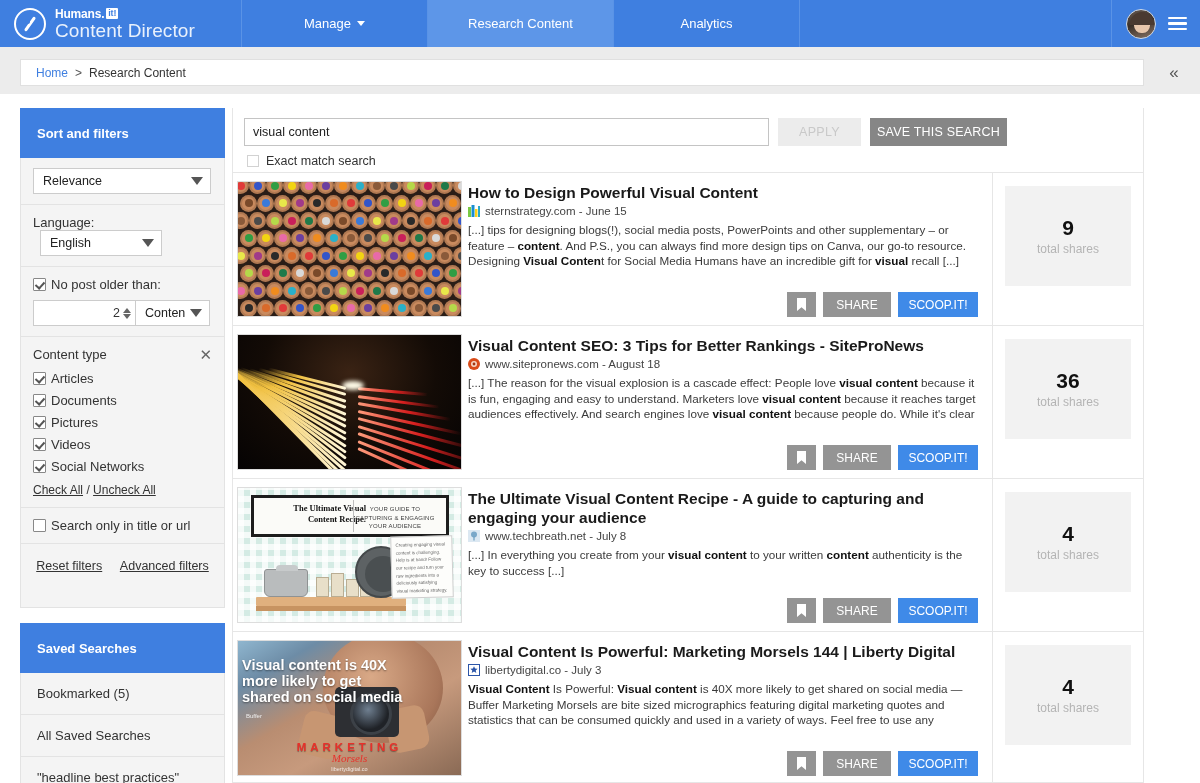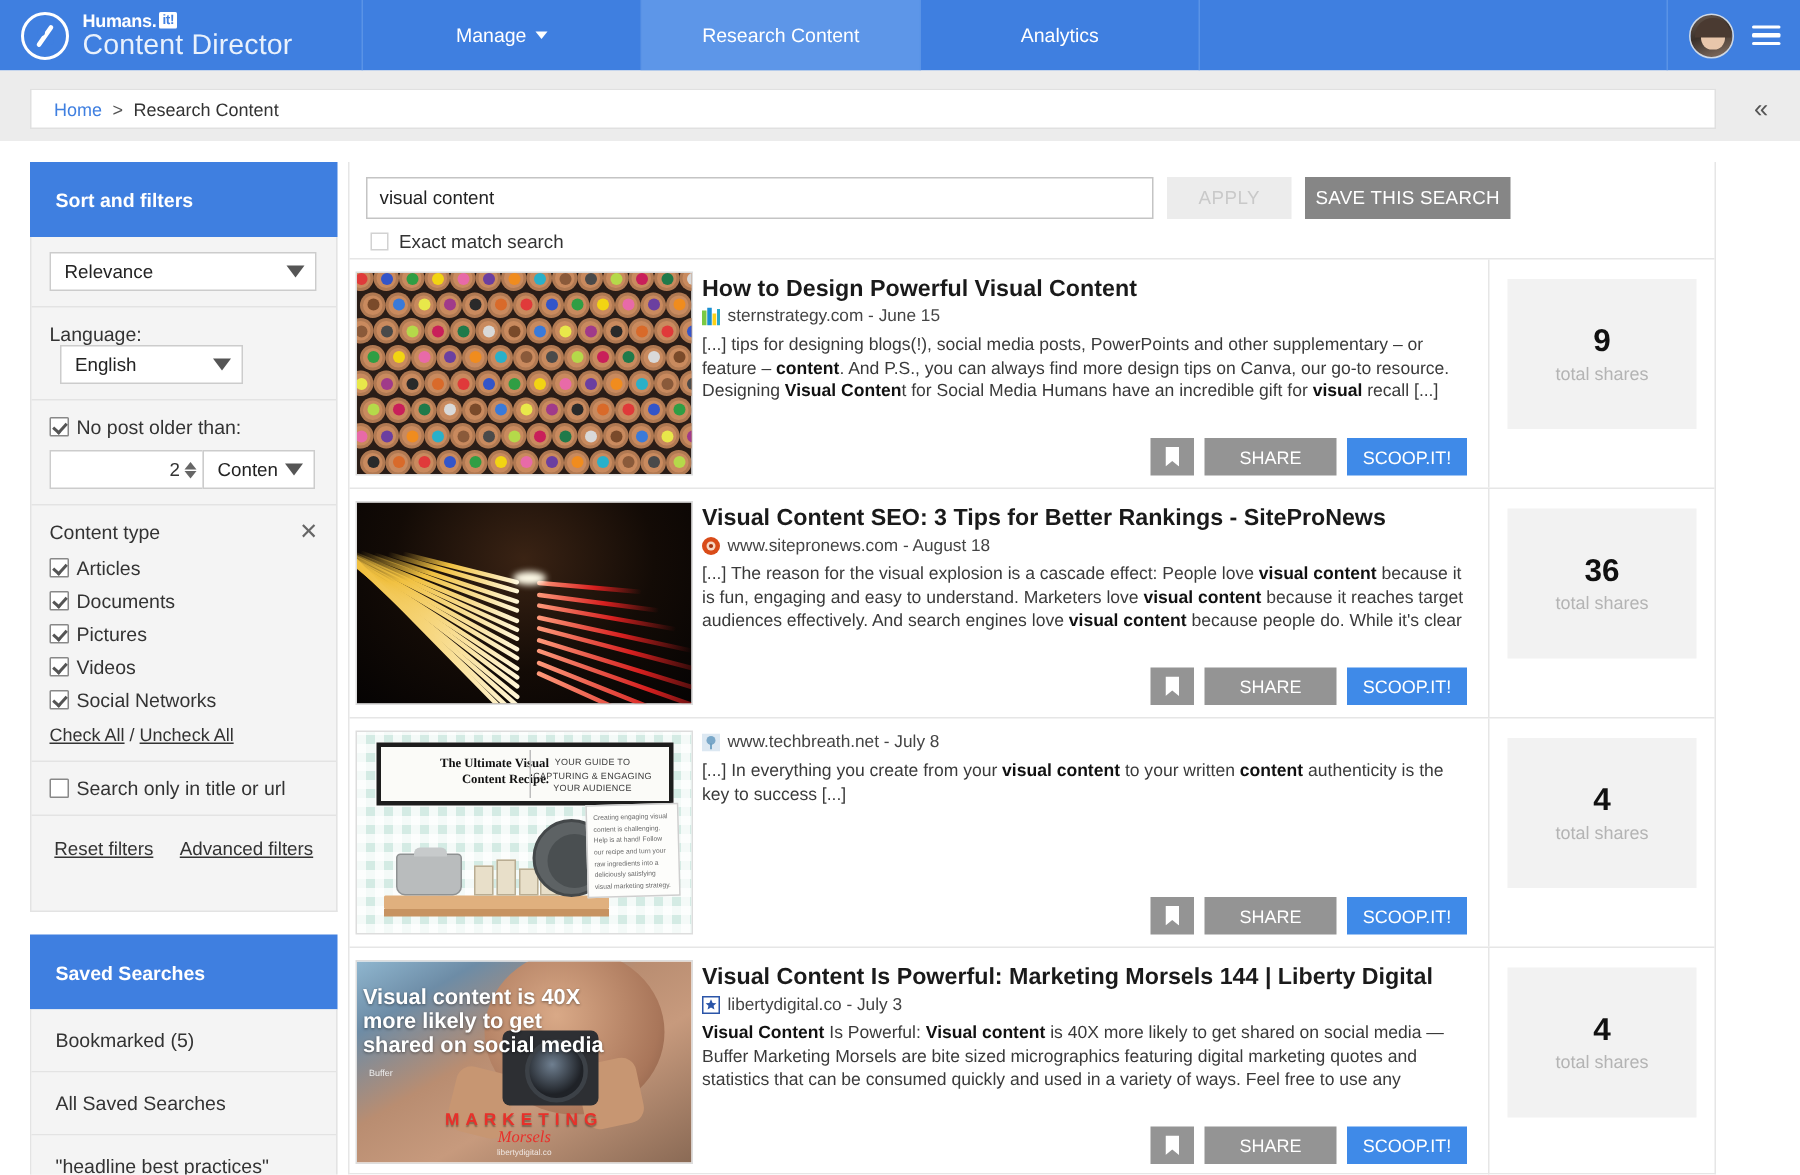--- a/index.html
+++ b/index.html
@@ -195,21 +195,21 @@
     overflow:hidden;max-height:48px;
   }
   .cdesc b{ color:#111; }
   .cacts{ margin-top:auto;display:flex;gap:7px;justify-content:flex-end;padding-top:8px; }
   .bmk{
     width:29px;height:25px;background:#949494;display:flex;
     align-items:center;justify-content:center;cursor:pointer;
   }
   .bmk svg{ display:block; }
   .bshare{
-    width:88px;height:25px;background:#949494;color:#fff;border:none;
+    width:68px;height:25px;background:#949494;color:#fff;border:none;
     font-size:12px;cursor:pointer;font-family:"Liberation Sans",sans-serif;
   }
   .bscoop{
     width:80px;height:25px;background:#3f8ae8;color:#fff;border:none;
     font-size:12px;cursor:pointer;font-family:"Liberation Sans",sans-serif;
   }
   .shares{
     width:151px;flex:0 0 151px;border-left:1px solid #e6e6e6;
     padding:13px 12px;
   }
@@ -855,20 +855,21 @@
               <div class="jar" style="left:78px;height:20px"></div>
               <div class="jar" style="left:93px;height:24px"></div>
               <div class="jar" style="left:108px;height:18px"></div>
               <div class="jar" style="left:122px;height:22px"></div>
               <div class="pan"></div>
               <div class="rnote">Creating engaging visual content is challenging. Help is at hand! Follow our recipe and turn your raw ingredients into a deliciously satisfying visual marketing strategy.</div>
             </div>
           </div>
         </div>
         <div class="cbody">
+          <div class="ctitle"><span>The Ultimate </span><b>Visual Content</b><span> Recipe - A guide to capturing and engaging your audience</span></div>
           <div class="csrc">
             <svg class="favi" viewBox="0 0 12 12">
               <rect width="12" height="12" fill="#dce8f2"></rect>
               <circle cx="6" cy="4.6" r="3" fill="#7aa8c9"></circle>
               <rect x="5.4" y="6.5" width="1.2" height="4" fill="#6b9ec0"></rect>
             </svg>
             <span>www.techbreath.net - July 8</span>
           </div>
           <div class="cdesc"><span>[...] In everything you create from your </span><b>visual content</b><span> to your written </span><b>content</b><span> authenticity is the key to success [...]</span></div>
           <div class="cacts">

